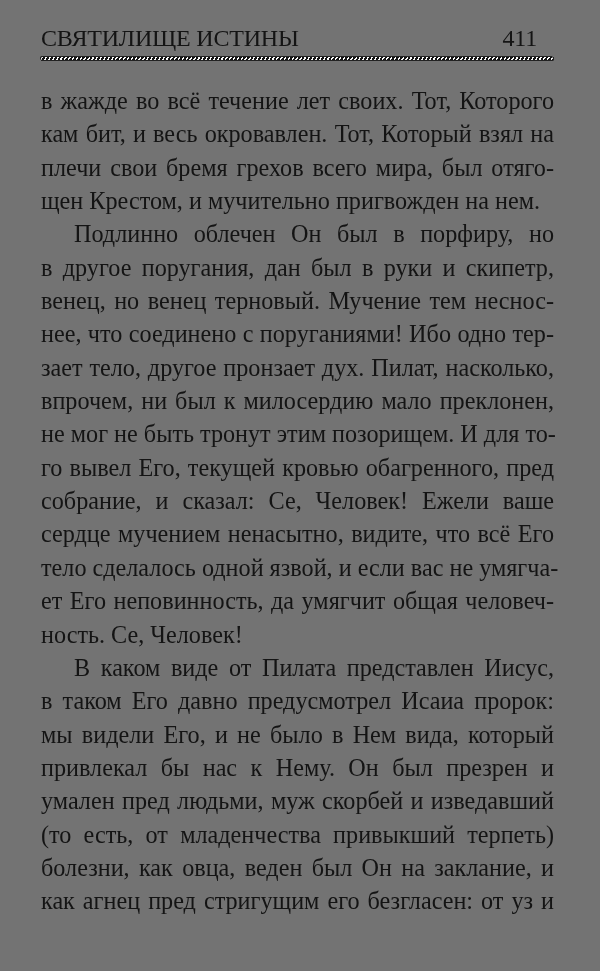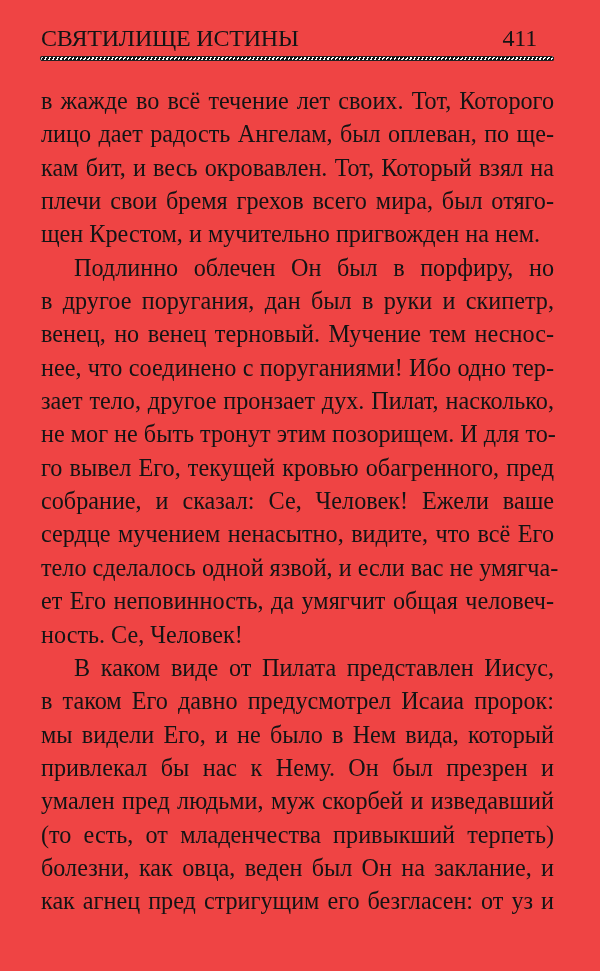--- a/index.html
+++ b/index.html
@@ -1,17 +1,17 @@
 <!DOCTYPE html>
 <html><head>
 <meta charset="utf-8">
 <style>
   html, body { margin: 0; padding: 0; background: #ffffff; }
   body { width: 600px; height: 971px; position: relative; overflow: hidden; color: #141414; }
-  .page { position: absolute; left: 0; top: 0; width: 600px; height: 971px; background: #ef4444; }
+  .page { position: absolute; left: 0; top: 0; width: 600px; height: 971px; background: #737373; }
   .running-head {
     position: absolute; left: 41px; right: 47px; top: 24px; height: 28px;
     font-family: "Liberation Serif", serif; font-size: 24px; line-height: 28px;
     letter-spacing: -0.2px;
   }
   .running-head .title { position: absolute; left: 0; top: 0; }
   .running-head .folio { position: absolute; right: 16px; top: 0; }
   .rule {
     position: absolute; left: 40px; width: 514px; top: 56px; height: 5px;
     border-radius: 3px;
@@ -32,29 +32,29 @@
 <body>
 
 <div class="page">
   <div class="running-head">
     <span class="title">СВЯТИЛИЩЕ ИСТИНЫ</span>
     <span class="folio">411</span>
   </div>
   <div class="rule"></div>
   <div class="body-text" id="body-text">
       <span class="line"><span>в жажде во всё течение лет своих. Тот, Которого</span></span>
-      <span class="line"><span>лицо дает радость Ангелам, был оплеван, по ще-</span></span>
       <span class="line"><span>кам бит, и весь окровавлен. Тот, Который взял на</span></span>
       <span class="line"><span>плечи свои бремя грехов всего мира, был отяго-</span></span>
       <span class="line last"><span>щен Крестом, и мучительно пригвожден на нем.</span></span>
       <span class="line indent"><span>Подлинно облечен Он был в порфиру, но</span></span>
       <span class="line"><span>в другое поругания, дан был в руки и скипетр,</span></span>
       <span class="line"><span>венец, но венец терновый. Мучение тем неснос-</span></span>
       <span class="line"><span>нее, что соединено с поруганиями! Ибо одно тер-</span></span>
       <span class="line"><span>зает тело, другое пронзает дух. Пилат, насколько,</span></span>
+      <span class="line"><span>впрочем, ни был к милосердию мало преклонен,</span></span>
       <span class="line"><span>не мог не быть тронут этим позорищем. И для то-</span></span>
       <span class="line"><span>го вывел Его, текущей кровью обагренного, пред</span></span>
       <span class="line"><span>собрание, и сказал: </span><span class="it">Се, Человек!</span><span> Ежели ваше</span></span>
       <span class="line"><span>сердце мучением ненасытно, видите, что всё Его</span></span>
       <span class="line"><span>тело сделалось одной язвой, и если вас не умягча-</span></span>
       <span class="line"><span>ет Его неповинность, да умягчит общая человеч-</span></span>
       <span class="line last"><span>ность. </span><span class="it">Се, Человек!</span></span>
       <span class="line indent"><span>В каком виде от Пилата представлен Иисус,</span></span>
       <span class="line"><span>в таком Его давно предусмотрел Исаиа пророк:</span></span>
       <span class="line"><span class="it">мы видели Его, и не было в Нем вида, который</span></span>

